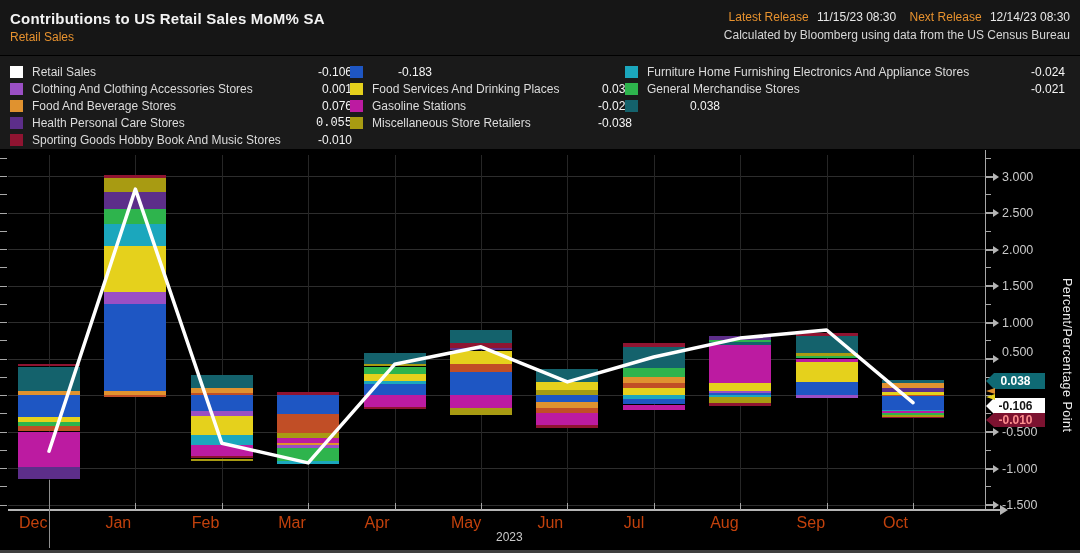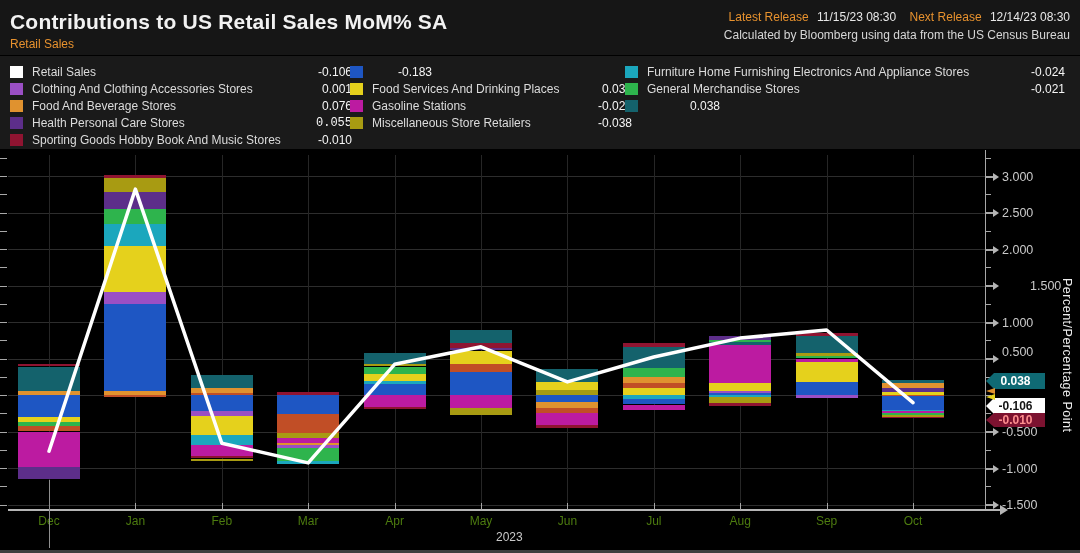--- a/index.html
+++ b/index.html
@@ -4,21 +4,21 @@
 <style>
   * { margin:0; padding:0; box-sizing:border-box; }
   html,body { width:1080px; height:553px; background:#000; overflow:hidden;
               font-family:"Liberation Sans", sans-serif; }
   .app { position:relative; width:1080px; height:553px; background:#000; }
 
   
   .header { position:absolute; left:0; top:0; width:1080px; height:55px;
             background:#161616; display:flex; justify-content:space-between; }
   .header-left { padding:10px 0 0 10px; }
-  .title { color:#f2f2f2; font-size:21px; font-weight:bold; letter-spacing:0.2px; }
+  .title { color:#f2f2f2; font-size:15px; font-weight:bold; letter-spacing:0.2px; }
   .subtitle { color:#e8922e; font-size:12px; margin-top:3px; }
   .header-right { padding:10px 10px 0 0; text-align:right; }
   .release-line { font-size:12px; color:#e8e8e8; }
   .release-line .accent { color:#e8922e; margin-left:10px; }
   .release-line .val { margin-left:5px; }
   .source-line { font-size:12px; color:#d6d6d6; margin-top:4px; }
 
   
   .legend { position:absolute; left:0; top:55px; width:1080px; height:95px;
             background:#1a1a1a; border-top:1px solid #000; border-bottom:1px solid #000; }
@@ -33,21 +33,21 @@
   .hgrid { position:absolute; height:1px; background:#2d2d2d; }
   .vgrid { position:absolute; width:1px; background:#262626; }
   .seg { position:absolute; }
   .axis-vline { position:absolute; width:1px; background:#a8a8a8; }
   .axis-hline { position:absolute; height:2px; background:#b5b5b5; }
   .tick { position:absolute; background:#a8a8a8; }
   .ytick-arrow { position:absolute; width:0; height:0;
                  border-top:4px solid transparent; border-bottom:4px solid transparent;
                  border-left:6px solid #b5b5b5; }
   .ylab { position:absolute; font-size:12.5px; color:#c9c9c9; transform:translateY(-50%); }
-  .xlab { position:absolute; font-size:12px; color:#4d7c0f; width:60px; text-align:center; }
+  .xlab { position:absolute; font-size:16px; color:#c2410c; width:60px; }
   .year-label { position:absolute; font-size:12px; color:#c9c9c9; }
   .year-divider { position:absolute; width:1px; background:#8f8f8f; }
   .xaxis-arrow { position:absolute; width:0; height:0;
                  border-top:5px solid transparent; border-bottom:5px solid transparent;
                  border-left:8px solid #b5b5b5; }
   .badge { position:absolute; left:986px; width:59px; font-size:12px; font-weight:bold;
            text-align:center; line-height:15px;
            clip-path:polygon(8px 0, 100% 0, 100% 100%, 8px 100%, 0 50%); }
   .sliver { position:absolute; left:986px; width:9px; height:6px;
             clip-path:polygon(100% 0, 100% 100%, 0 50%); }
@@ -316,21 +316,21 @@
       <div class="ytick-arrow" style="left: 993px; top: 22.5px;"></div>
       <div class="ylab" style="left: 1002px; top: 26.5px;">3.000</div>
       <div class="tick" style="left: 985px; width: 9px; height: 2px; top: 62px;"></div>
       <div class="ytick-arrow" style="left: 993px; top: 59px;"></div>
       <div class="ylab" style="left: 1002px; top: 63px;">2.500</div>
       <div class="tick" style="left: 985px; width: 9px; height: 2px; top: 98.5px;"></div>
       <div class="ytick-arrow" style="left: 993px; top: 95.5px;"></div>
       <div class="ylab" style="left: 1002px; top: 99.5px;">2.000</div>
       <div class="tick" style="left: 985px; width: 9px; height: 2px; top: 135px;"></div>
       <div class="ytick-arrow" style="left: 993px; top: 132px;"></div>
-      <div class="ylab" style="left: 1002px; top: 136px; margin-left: 28px;">1.500</div>
+      <div class="ylab" style="left: 1002px; top: 136px;">1.500</div>
       <div class="tick" style="left: 985px; width: 9px; height: 2px; top: 171.5px;"></div>
       <div class="ytick-arrow" style="left: 993px; top: 168.5px;"></div>
       <div class="ylab" style="left: 1002px; top: 172.5px;">1.000</div>
       <div class="tick" style="left: 985px; width: 9px; height: 2px; top: 208px;"></div>
       <div class="ytick-arrow" style="left: 993px; top: 205px;"></div>
       <div class="ylab" style="left: 1002px; top: 202px;">0.500</div>
       <div class="tick" style="left: 985px; width: 9px; height: 2px; top: 281px;"></div>
       <div class="ytick-arrow" style="left: 993px; top: 278px;"></div>
       <div class="ylab" style="left: 1002px; top: 282px;">-0.500</div>
       <div class="tick" style="left: 985px; width: 9px; height: 2px; top: 317.5px;"></div>

